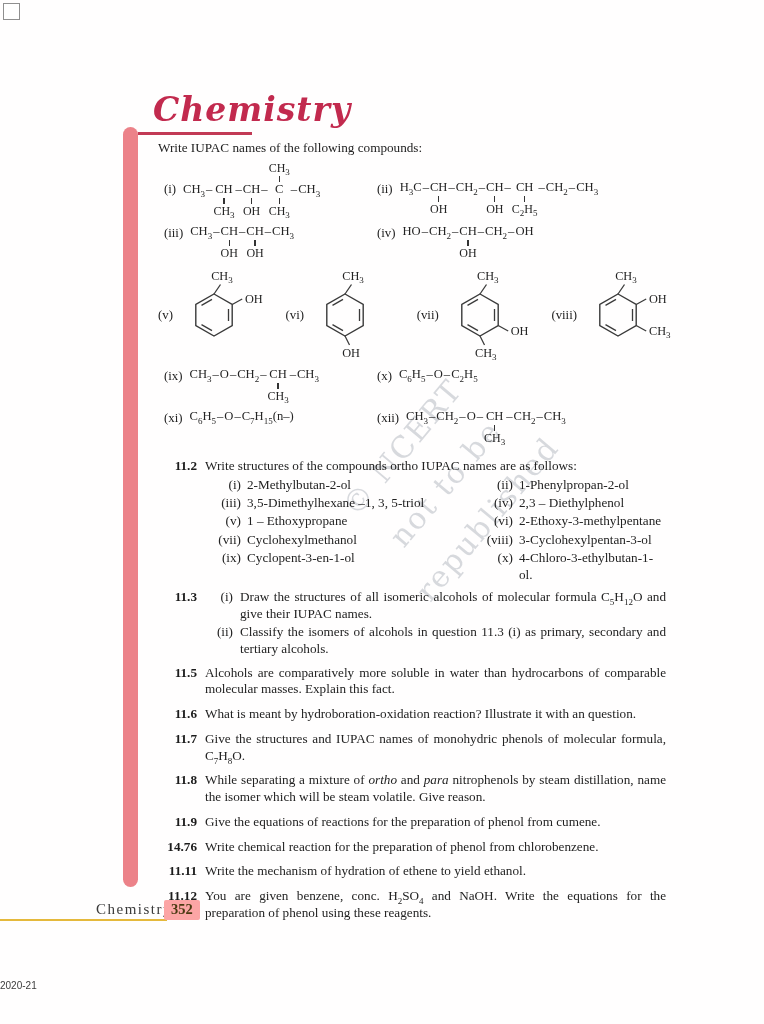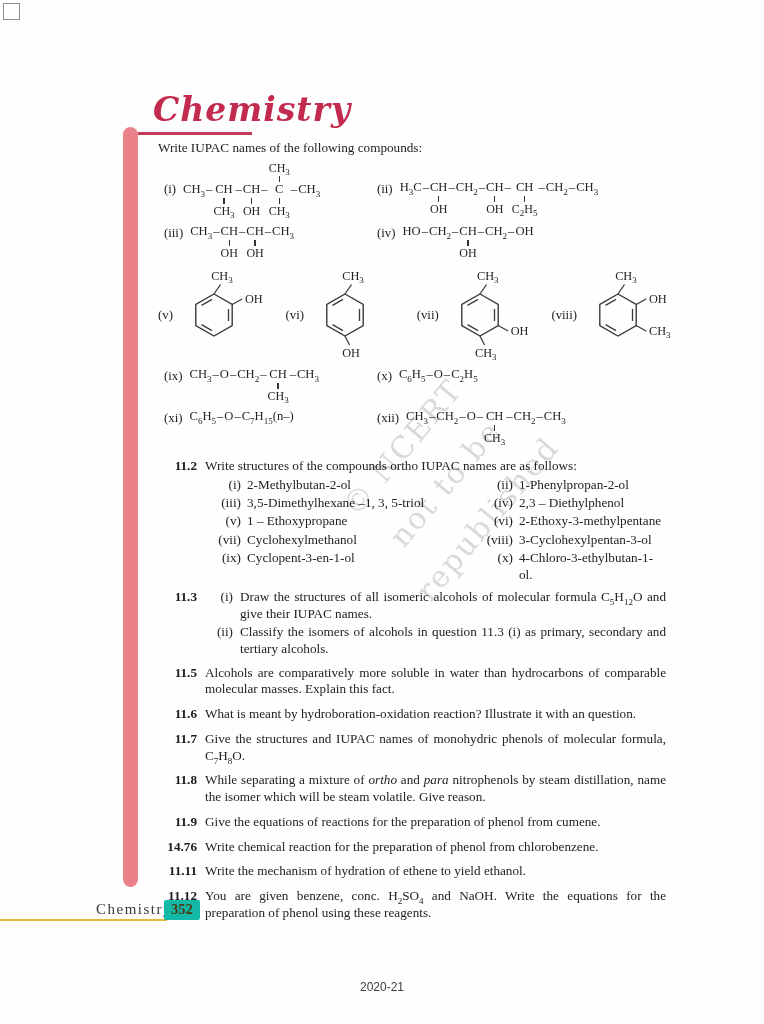--- a/index.html
+++ b/index.html
@@ -48,24 +48,24 @@
   .c2n{text-align:right;}
 
   
   .subitem{display:flex;margin-bottom:1px;}
   .sin{width:28px;text-align:right;flex-shrink:0;margin-right:7px;}
   .sit{flex:1;text-align:justify;}
 
   
   .footer-line{position:absolute;left:0;top:919px;width:167px;height:2px;background:#e5b93c;}
   .footer-book{position:absolute;left:96px;top:901px;font-size:15px;letter-spacing:1.5px;color:#3a3a3a;}
-  .footer-page{position:absolute;left:164px;top:900px;background:#14b8a6;padding:1px 7px 2px;border-radius:2px;
+  .footer-page{position:absolute;left:164px;top:900px;background:#fca5a5;padding:1px 7px 2px;border-radius:2px;
                font-size:14.5px;font-weight:bold;color:#4a3a12;}
-  .year{position:absolute;left:0;right:0;top:980px;text-align:center;
-        font-family:"Liberation Sans",sans-serif;font-size:12px;color:#3c3c3c;}
+  .year{position:absolute;left:0;right:0;top:980px;text-align:left;
+        font-family:"Liberation Sans",sans-serif;font-size:10px;color:#3c3c3c;}
 </style>
 </head>
 <body>
 
 <div class="page">
   <div class="corner-box"></div>
 
   <h1 class="ex-title">Chemistry</h1>
   <div class="ex-underline"></div>
   <div class="red-bar"></div>

